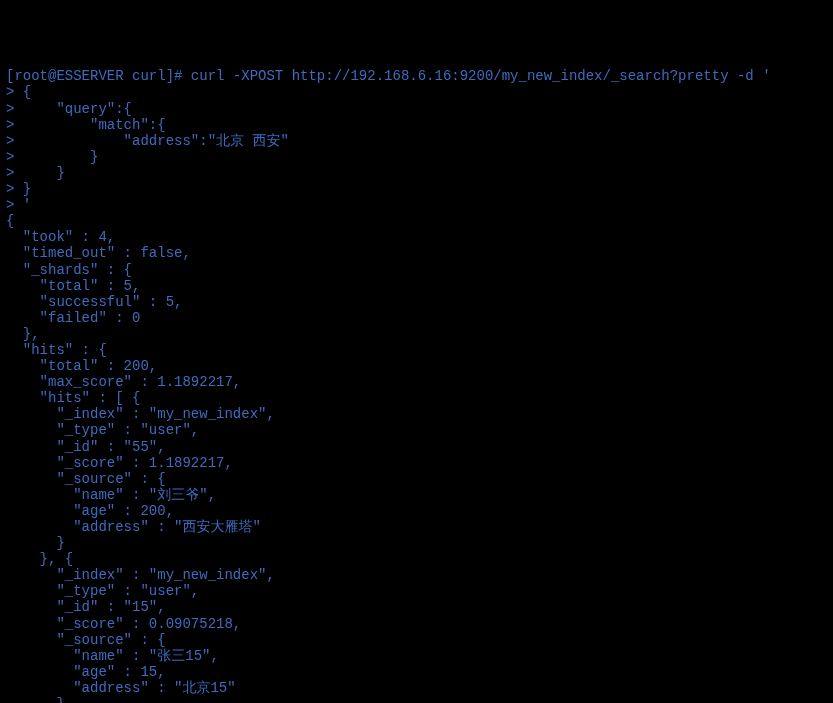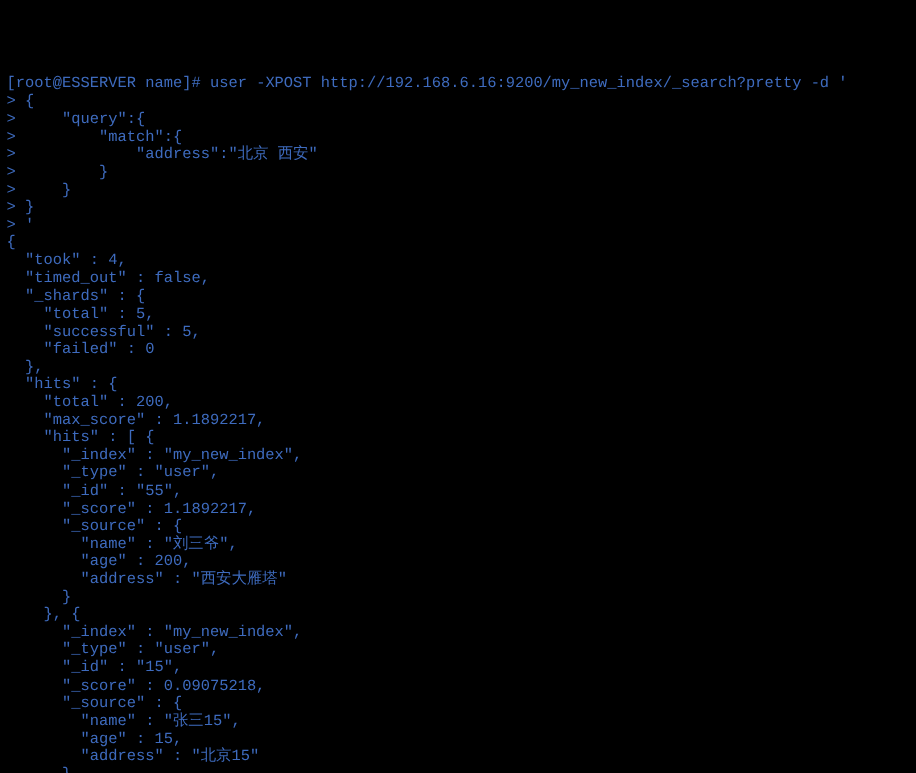--- a/index.html
+++ b/index.html
@@ -18,17 +18,17 @@
       height: 703px;
       overflow: hidden;
       white-space: pre;
     }
   </style>
 </head>
 <body>
 
 
 
-<div><span><span>[root@ESSERVER name]# </span></span><span>user -XPOST http://192.168.6.16:9200/my_new_index/_search?pretty -d '</span>
+<div><span><span>[root@ESSERVER curl]# </span></span><span>curl -XPOST http://192.168.6.16:9200/my_new_index/_search?pretty -d '</span>
 <div><div>&gt; {</div><div>&gt;     "query":{</div><div>&gt;         "match":{</div><div>&gt;             "address":"北京 西安"</div><div>&gt;         }</div><div>&gt;     }</div><div>&gt; }</div><div>&gt; '</div></div><div><div>{</div><div>  "took" : 4,</div><div>  "timed_out" : false,</div><div>  "_shards" : {</div><div>    "total" : 5,</div><div>    "successful" : 5,</div><div>    "failed" : 0</div><div>  },</div><div>  "hits" : {</div><div>    "total" : 200,</div><div>    "max_score" : 1.1892217,</div><div>    "hits" : [ {</div><div>      "_index" : "my_new_index",</div><div>      "_type" : "user",</div><div>      "_id" : "55",</div><div>      "_score" : 1.1892217,</div><div>      "_source" : {</div><div>        "name" : "刘三爷",</div><div>        "age" : 200,</div><div>        "address" : "西安大雁塔"</div><div>      }</div><div>    }, {</div><div>      "_index" : "my_new_index",</div><div>      "_type" : "user",</div><div>      "_id" : "15",</div><div>      "_score" : 0.09075218,</div><div>      "_source" : {</div><div>        "name" : "张三15",</div><div>        "age" : 15,</div><div>        "address" : "北京15"</div><div>      }</div></div></div>
 
 
 
 
 </body></html>

